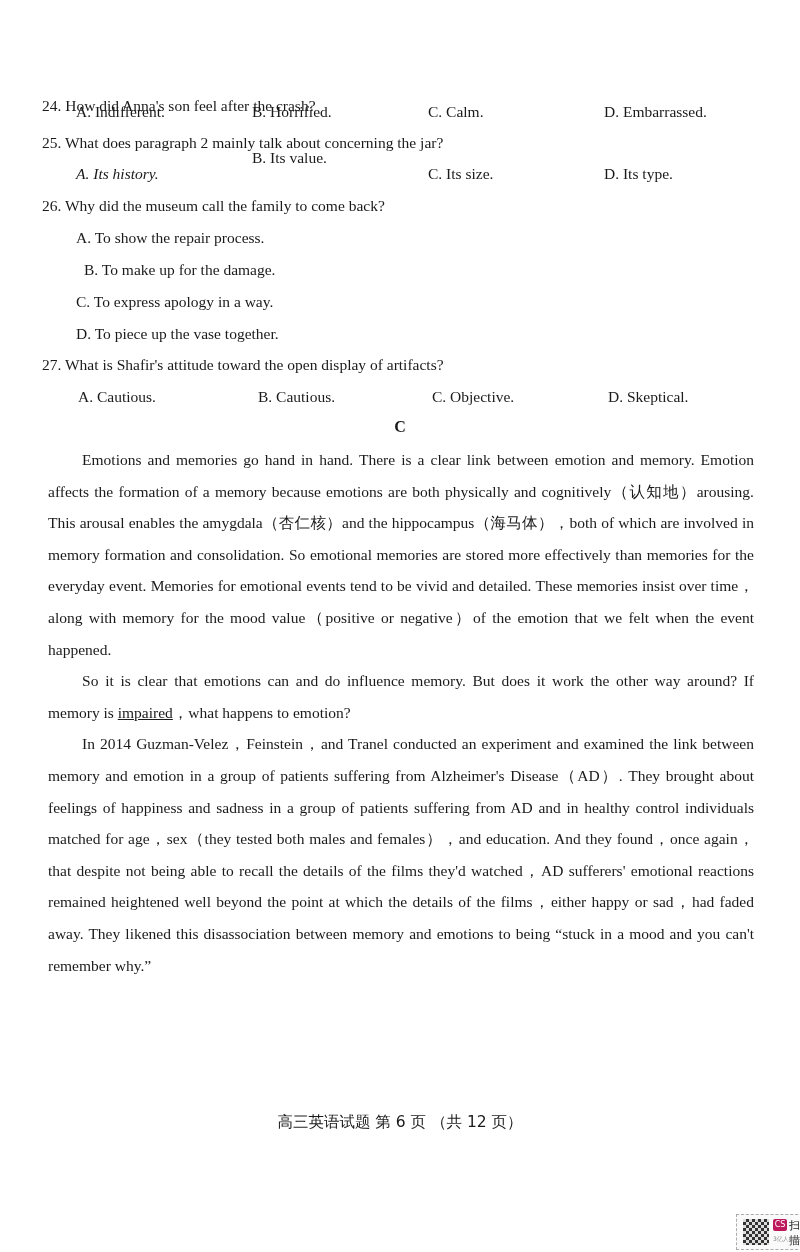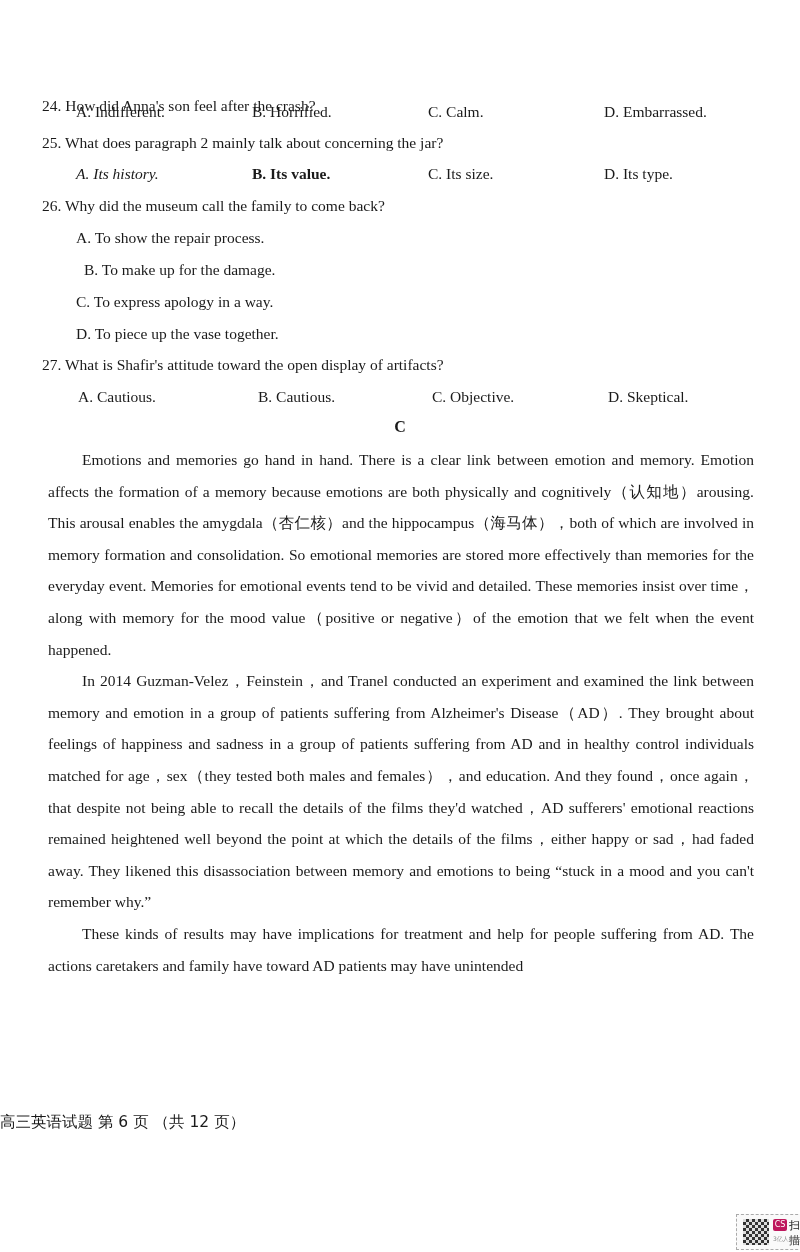--- a/index.html
+++ b/index.html
@@ -6,21 +6,21 @@
   body { width: 800px; height: 1252px; position: relative; overflow: hidden;
          font-family: "Liberation Serif", "DejaVu Serif", serif; color: #1a1a1a; }
   .line { position: absolute; white-space: nowrap; font-size: 15.5px; line-height: 20px; }
   .q { left: 42px; }
   .opt { position: absolute; white-space: nowrap; font-size: 15.5px; line-height: 20px; }
   .para { position: absolute; left: 48px; width: 706px; font-size: 15.5px; line-height: 31.6px;
           text-align: justify; }
   .para p { margin: 0; text-indent: 2.2em; }
   .section { position: absolute; left: 0; width: 800px; text-align: center; font-weight: bold;
              font-size: 16px; top: 418px; }
-  .footer { position: absolute; top: 1112px; left: 0; width: 800px; 
+  .footer { position: absolute; top: 1112px; left: 0; width: 800px; text-align: center;
             font-size: 15.5px; font-family: "DejaVu Sans", sans-serif; }
   u { text-decoration: underline; }
   .scanbadge { position: absolute; left: 736px; top: 1214px; width: 70px; height: 34px;
                border: 1px dashed #aaa; background: #fafafa; }
   .qr { position: absolute; left: 6px; top: 4px; width: 26px; height: 26px;
         background: repeating-conic-gradient(#333 0 25%, #ddd 0 50%) 0 0/6px 6px; }
   .cs { position: absolute; left: 36px; top: 4px; width: 14px; height: 12px; background: #be185d;
         color: #fff; font-size: 8px; font-family: "DejaVu Sans", sans-serif; text-align: center;
         line-height: 12px; border-radius: 2px; }
   .scantxt { position: absolute; left: 52px; top: 3px; font-size: 11px; font-family: "DejaVu Sans", sans-serif; color:#222; }
@@ -36,21 +36,21 @@
 <div class="opt" style="left:76px;top:102px;">A.  Indifferent.</div>
 <div class="opt" style="left:252px;top:102px;">B.  Horrified.</div>
 <div class="opt" style="left:428px;top:102px;">C.  Calm.</div>
 <div class="opt" style="left:604px;top:102px;">D.  Embarrassed.</div>
 
 <div class="line q" style="top:133px;">
   <span>25.</span>
   <span>What does paragraph 2 mainly talk about concerning the jar?</span>
 </div>
 <div class="opt" style="left:76px;top:164px;font-style:italic;">A.  Its history.</div>
-<div class="opt" style="left:252px;top:164px;font-weight:bold;">B.  Its value.</div>
+<div class="opt" style="left:252px;top:148px;">B.  Its value.</div>
 <div class="opt" style="left:428px;top:164px;">C.  Its size.</div>
 <div class="opt" style="left:604px;top:164px;">D.  Its type.</div>
 
 <div class="line q" style="top:196px;">
   <span>26.</span>
   <span>Why did the museum call the family to come back?</span>
 </div>
 <div class="opt" style="left:76px;top:228px;">A.  To show the repair process.</div>
 <div class="opt" style="left:76px;top:260px;margin-left:8px;">B.  To make up for the damage.</div>
 <div class="opt" style="left:76px;top:292px;">C.  To express apology in a way.</div>
@@ -62,22 +62,22 @@
 </div>
 <div class="opt" style="left:78px;top:387px;">A.  Cautious.</div>
 <div class="opt" style="left:258px;top:387px;">B.  Cautious.</div>
 <div class="opt" style="left:432px;top:387px;">C.  Objective.</div>
 <div class="opt" style="left:608px;top:387px;">D.  Skeptical.</div>
 
 <div class="section">C</div>
 
 <div class="para" style="top:444px;">
   <p>Emotions and memories go hand in hand.  There is a clear link between emotion and memory.  Emotion affects the formation of a memory because emotions are both physically and cognitively（认知地）arousing.  This arousal enables the amygdala（杏仁核）and the hippocampus（海马体），both of which are involved in memory formation and consolidation. So emotional memories are stored more effectively than memories for the everyday event. Memories for emotional events tend to be vivid and detailed.  These memories insist over time，along with memory for the mood value（positive or negative）of the emotion that we felt when the event happened.</p>
+  <p><span>So it is clear that emotions can and do influence memory.  But does it work the other way around? If memory is </span><u>impaired</u><span>，what happens to emotion?</span></p>
   <p>In 2014 Guzman-Velez，Feinstein，and Tranel conducted an experiment and examined the link between memory and emotion in a group of patients suffering from Alzheimer's Disease（AD）.  They brought about feelings of happiness and sadness in a group of patients suffering from AD and in healthy control individuals matched for age，sex（they tested both males and females），and education.  And they found，once again，that despite not being able to recall the details of the films they'd watched，AD sufferers' emotional reactions remained heightened well beyond the point at which the details of the films，either happy or sad，had faded away.  They likened this disassociation between memory and emotions to being “stuck in a mood and you can't remember why.”</p>
-  <p>These kinds of results may have implications for treatment and help for people suffering from AD.  The actions caretakers and family have toward AD patients may have unintended</p>
 </div>
 
 <div class="footer">高三英语试题   第 6 页   （共 12 页）</div>
 
 <div class="scanbadge">
   <div class="qr"></div>
   <div class="cs">CS</div>
   <div class="scantxt">扫描</div>
   <div class="scansub">3亿人都在用</div>
 </div>

